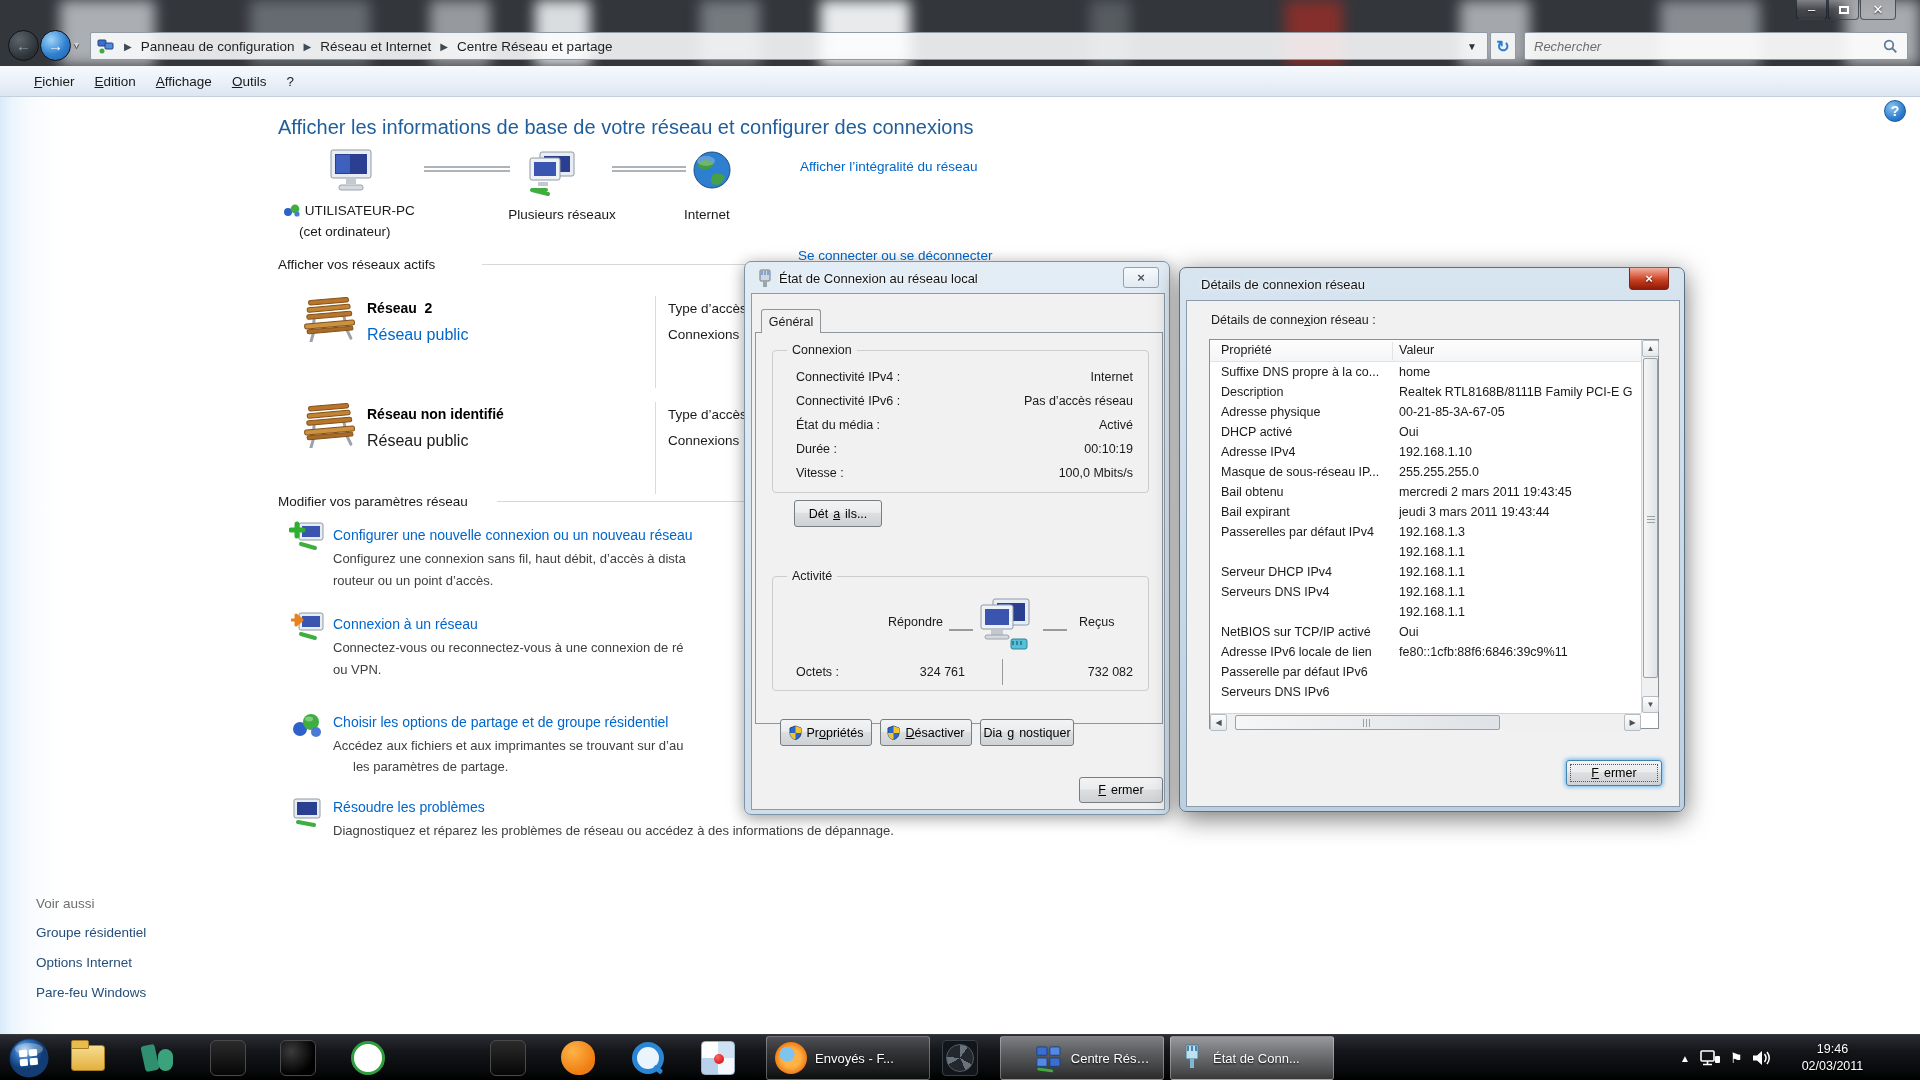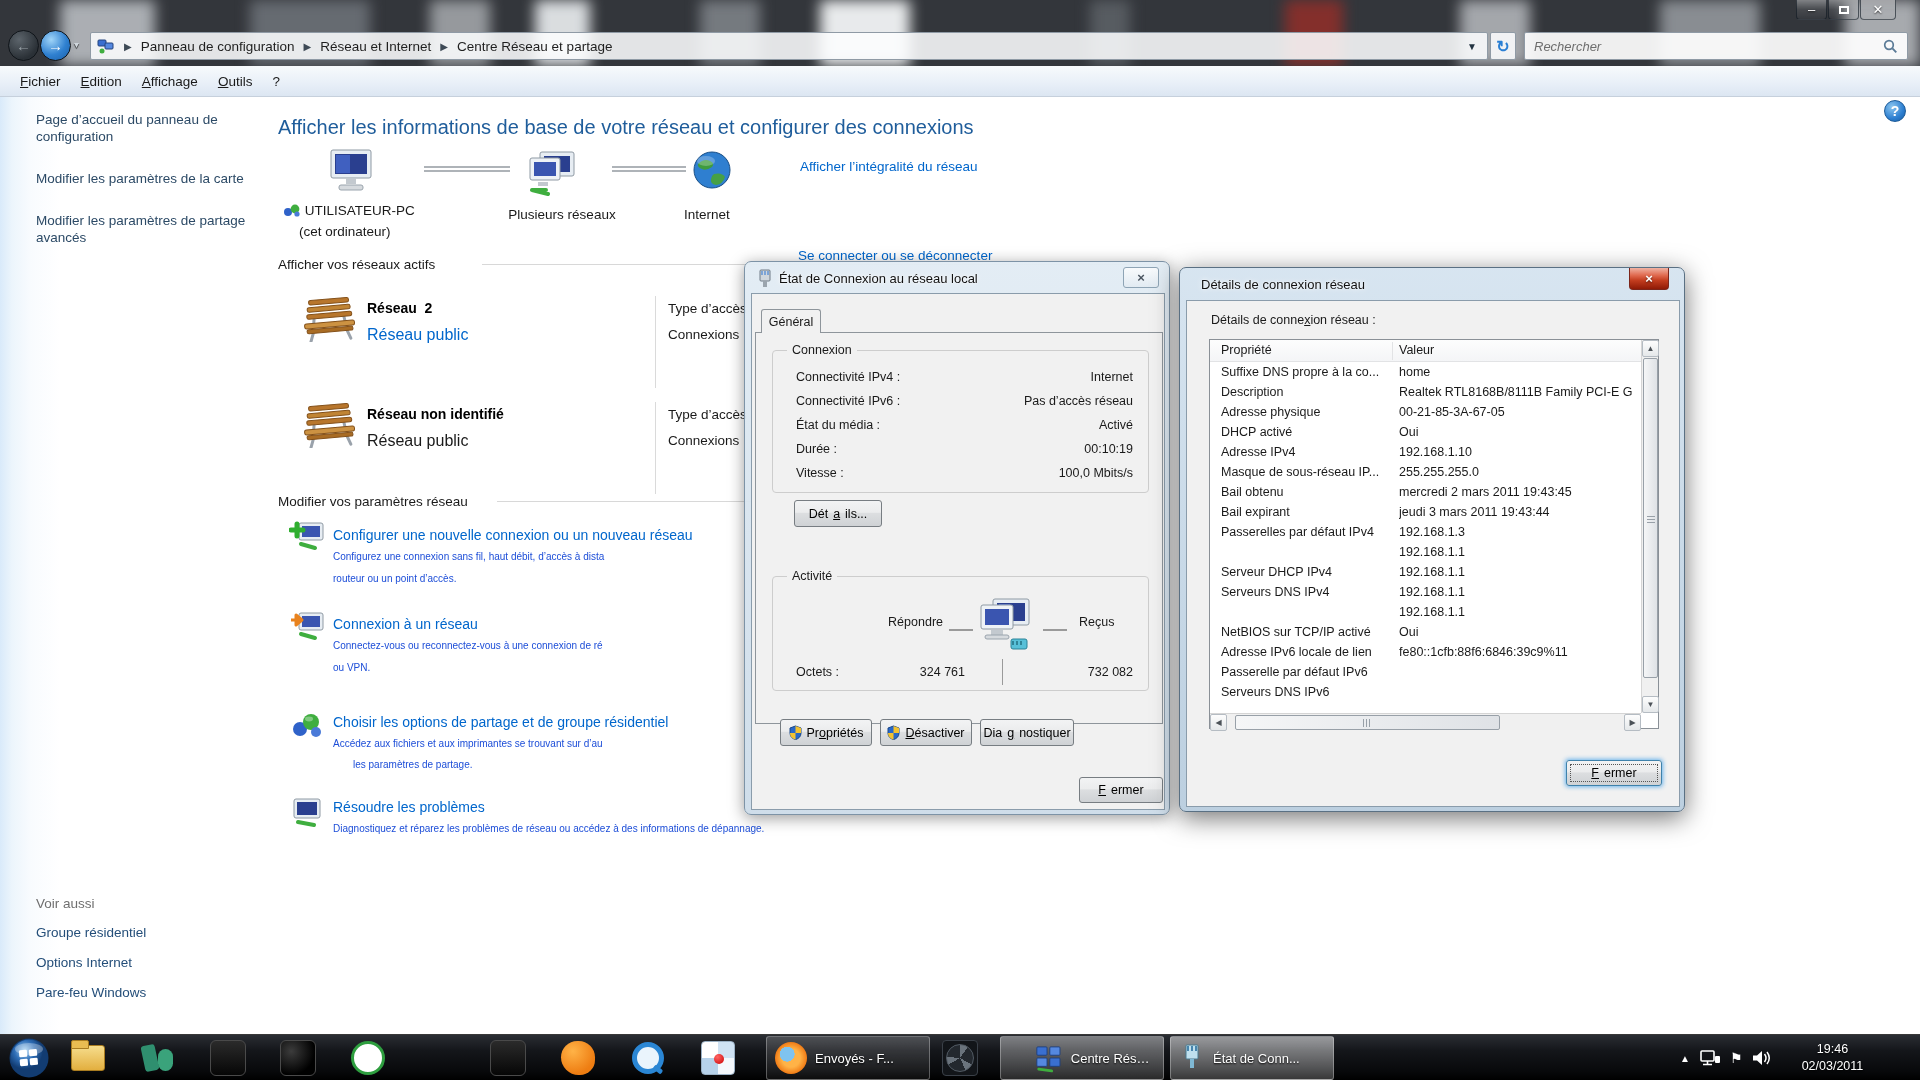--- a/index.html
+++ b/index.html
@@ -33,21 +33,21 @@
   .crumb-drop{color:#243442;font-size:10px;margin-right:4px;}
   .refresh-btn{position:absolute;left:1490px;top:2px;width:26px;height:28px;background:rgba(252,253,254,.88);
                border:1px solid #8f9aa5;border-radius:2px;display:flex;align-items:center;justify-content:center;
                color:#2a7fd4;font-size:16px;font-weight:bold;}
   .search-box{position:absolute;left:1524px;top:2px;width:384px;height:28px;background:rgba(255,255,255,.92);
               border:1px solid #8f9aa5;border-radius:2px;display:flex;align-items:center;padding:0 9px;}
   .search-ph{flex:1;font-size:13px;font-style:italic;color:#6e6e6e;}
 
   .menubar{position:absolute;left:0;top:66px;width:1920px;height:31px;z-index:4;
            background:linear-gradient(180deg,#f7fafc,#e9f0f8 55%,#dce6f2);border-bottom:1px solid #c6d0dc;
-           display:flex;align-items:center;padding-left:10px;}
+           display:flex;align-items:center;padding-left:24px;}
   .menu-item{display:inline-block;font-size:13.5px;color:#1a1a1a;padding:4px 10px;}
   .menu-item::first-letter{text-decoration:underline;}
   .menu-item:last-of-type::first-letter{text-decoration:none;}
 
   
   .body{position:absolute;left:0;top:97px;width:1920px;height:937px;background:#fff;}
   .sidebar{position:absolute;left:0;top:0;width:270px;height:937px;
            background:linear-gradient(90deg,#d9eafa 0,#ecf5fc 12px,#f8fbfe 30px,#fff 60px);}
   .side-top{position:absolute;left:36px;top:14px;width:224px;}
   .side-link{display:block;font-size:13.5px;line-height:17px;color:#2c4a66;margin-bottom:25px;}
@@ -68,21 +68,21 @@
   .sec-rule{position:absolute;height:1px;background:#d8d8d8;}
 
   .bench{position:absolute;}
   .net-name{position:absolute;font-size:14px;font-weight:bold;color:#000;white-space:pre;}
   .net-cat{position:absolute;font-size:16px;}
   .net-div{position:absolute;width:1px;background:#dadada;}
   .net-col-label{position:absolute;font-size:13.5px;color:#1a1a1a;white-space:nowrap;}
 
   .task-ico{position:absolute;}
   .task-title{position:absolute;font-size:14px;color:#0066cc;white-space:nowrap;}
-  .task-desc{position:absolute;font-size:10px;color:#1d4ed8;white-space:nowrap;}
+  .task-desc{position:absolute;font-size:13px;color:#404040;white-space:nowrap;}
   .hidden-link{position:absolute;left:798px;top:151px;font-size:13.5px;color:#0066cc;z-index:1;white-space:nowrap;}
 
   
   .dlg{position:absolute;border-radius:7px;}
   .dlg1{left:744px;top:261px;width:426px;height:554px;z-index:20;
         background:linear-gradient(180deg,rgba(226,236,244,.96),rgba(205,220,233,.96));
         border:1px solid #7d93a6;box-shadow:0 3px 16px rgba(0,0,0,.40);}
   .dlg2{left:1179px;top:267px;width:506px;height:545px;z-index:30;
         background:linear-gradient(180deg,rgba(214,228,240,.97),rgba(186,206,223,.97));
         border:1px solid #5a7083;box-shadow:0 6px 26px rgba(0,0,0,.55);}
@@ -238,29 +238,20 @@
 
       <span class="menu-item" data-name="menu-item">Outils</span>
 
       <span class="menu-item" data-name="menu-item">?</span>
 
   </div>
 
   <div class="body" data-name="window-body">
 
     <div class="sidebar" data-name="sidebar">
-      <div class="side-top" data-name="sidebar-links">
-
-          <a class="side-link" data-name="sidebar-link">Page d’accueil du panneau de configuration</a>
-
-          <a class="side-link" data-name="sidebar-link">Modifier les paramètres de la carte</a>
-
-          <a class="side-link" data-name="sidebar-link">Modifier les paramètres de partage avancés</a>
-
-      </div>
       <div class="see-also" data-name="see-also-section">
         <div class="see-also-h" data-name="see-also-header">Voir aussi</div>
 
           <a class="see-link" data-name="see-also-link">Groupe résidentiel</a>
 
           <a class="see-link" data-name="see-also-link">Options Internet</a>
 
           <a class="see-link" data-name="see-also-link">Pare-feu Windows</a>
 
       </div>

